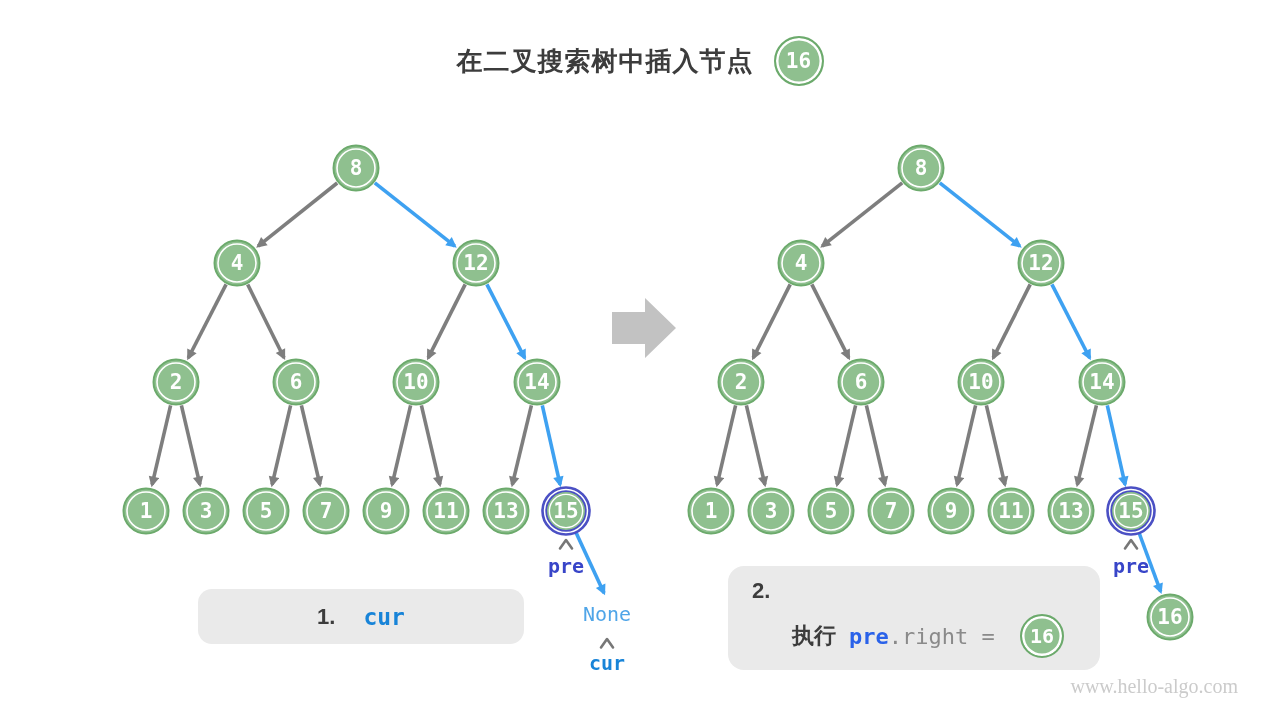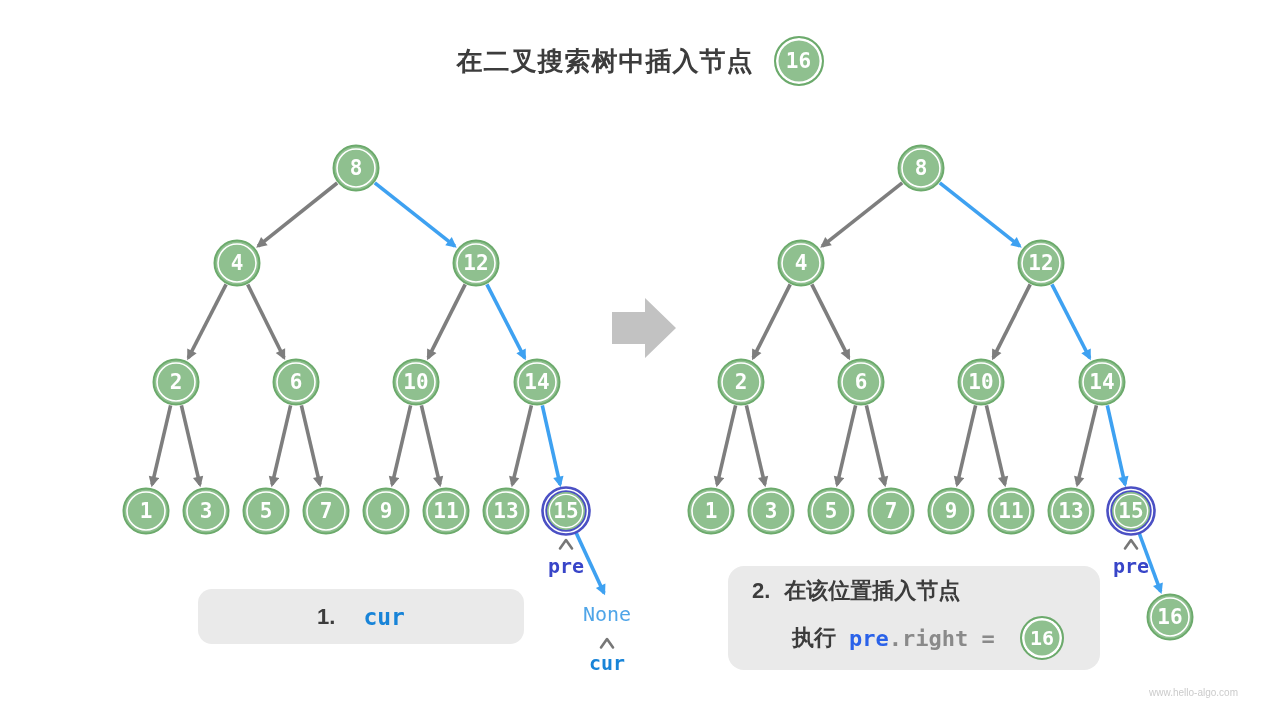--- a/index.html
+++ b/index.html
@@ -52,28 +52,28 @@
   }
   .cap-line { display:flex; align-items:center; font-size:22px; font-weight:bold; }
   .caption2 .cap-line1 .cap-num { margin-right:14px; }
   .cap-line2 { margin-left:40px; margin-top:10px; }
   .code {
     font-family:"DejaVu Sans Mono","Liberation Mono",monospace;
     font-size:22px;
   }
   .code-cur { color:var(--label-cur); font-weight:bold; margin-left:14px; font-size:23px; }
   .code-pre { color:var(--caption-pre); font-weight:bold; margin-left:13px; }
-  .code-gray { color:var(--caption-code-gray); font-weight:bold; white-space:pre; }
+  .code-gray { color:var(--caption-code-gray); font-weight:normal; white-space:pre; }
 
   .transition-arrow { fill:var(--transition-arrow); }
 
   .watermark {
     position:absolute; right:42px; bottom:22px;
-    font-family:Liberation Sans, sans-serif;
-    font-size:10px; color:var(--watermark-color);text-align:right;
+    font-family:Liberation Serif, serif;
+    font-size:20px; color:var(--watermark-color);text-align:right;
   }
 </style>
 </head>
 <body>
 
 <div class="stage">
 
   <div class="header">
     <span class="title-text">在二叉搜索树中插入节点</span>
     <span class="badge badge-title">
@@ -292,21 +292,20 @@
     </svg>
 
   <div class="caption caption1">
     <span class="cap-num">1.</span>
     <span class="code code-cur">cur</span>
   </div>
 
   <div class="caption caption2">
     <div class="cap-line cap-line1">
       <span class="cap-num">2.</span>
-      <span class="cap-text">在该位置插入节点</span>
     </div>
     <div class="cap-line cap-line2">
       <span class="cap-text">执行</span>
       <span class="code code-pre">pre</span>
         <span class="code code-gray">.right = </span>
       <span class="badge badge-small">
         <span>16</span>
       </span>
     </div>
   </div>

